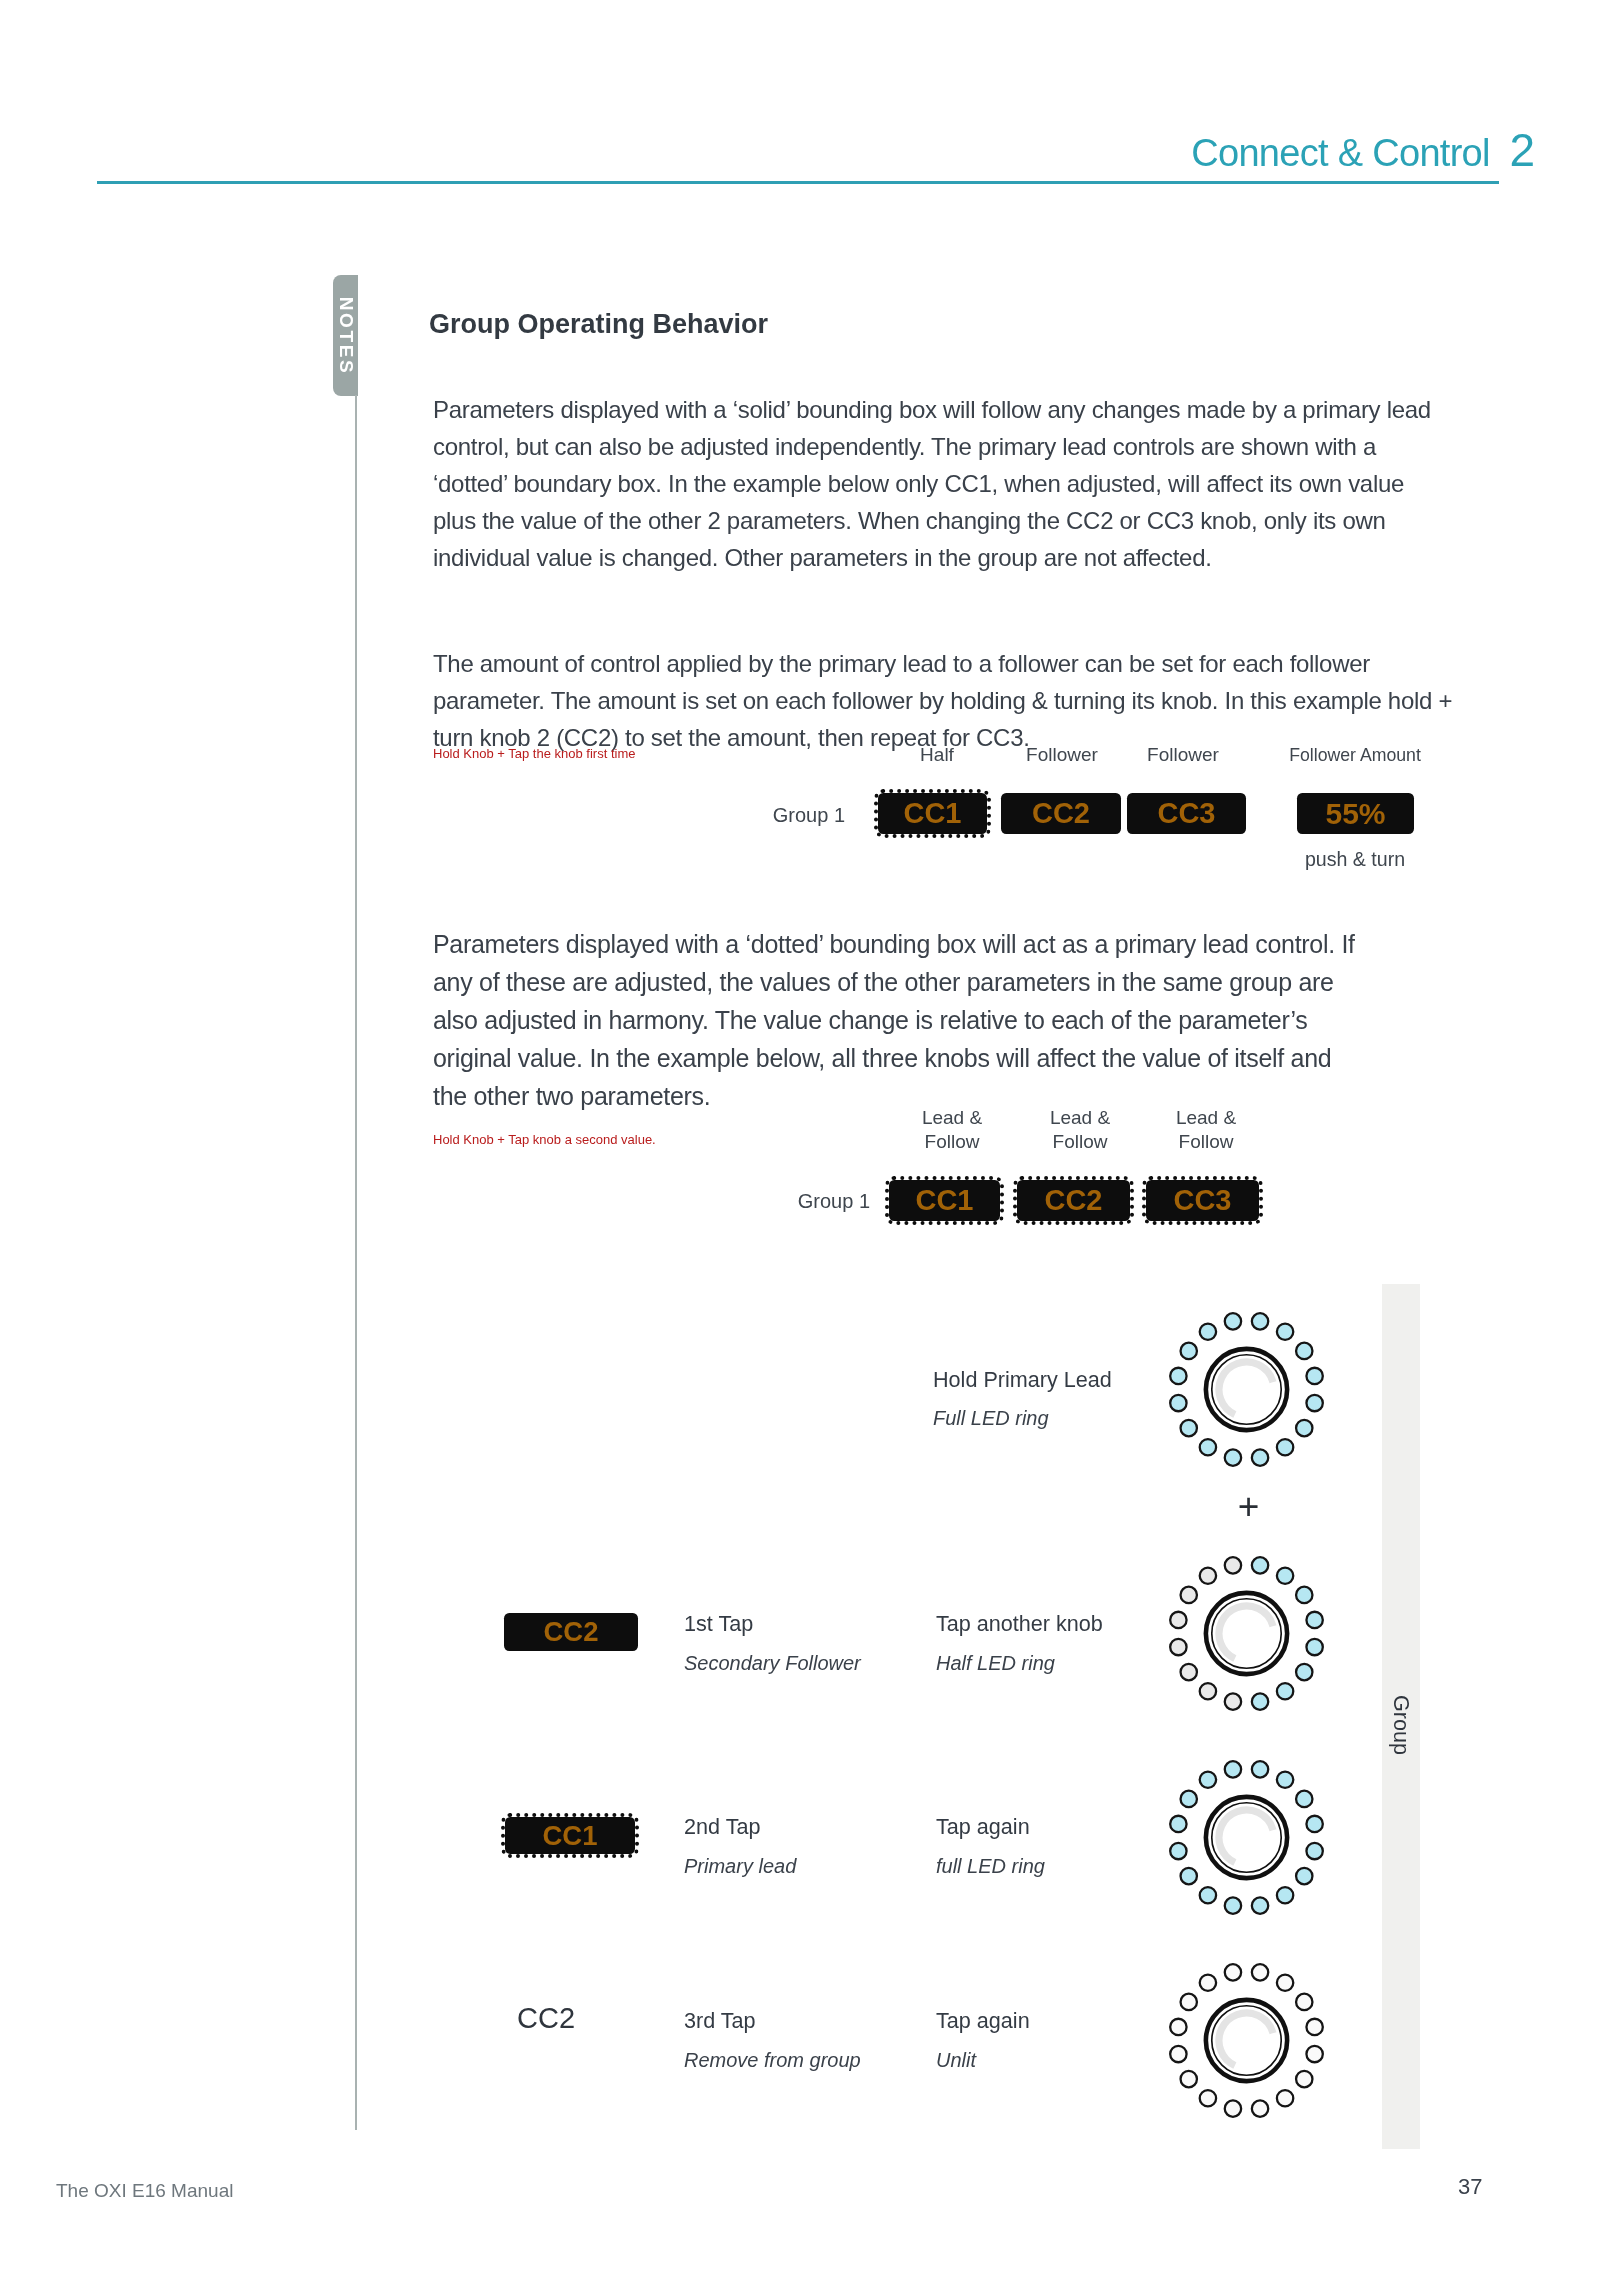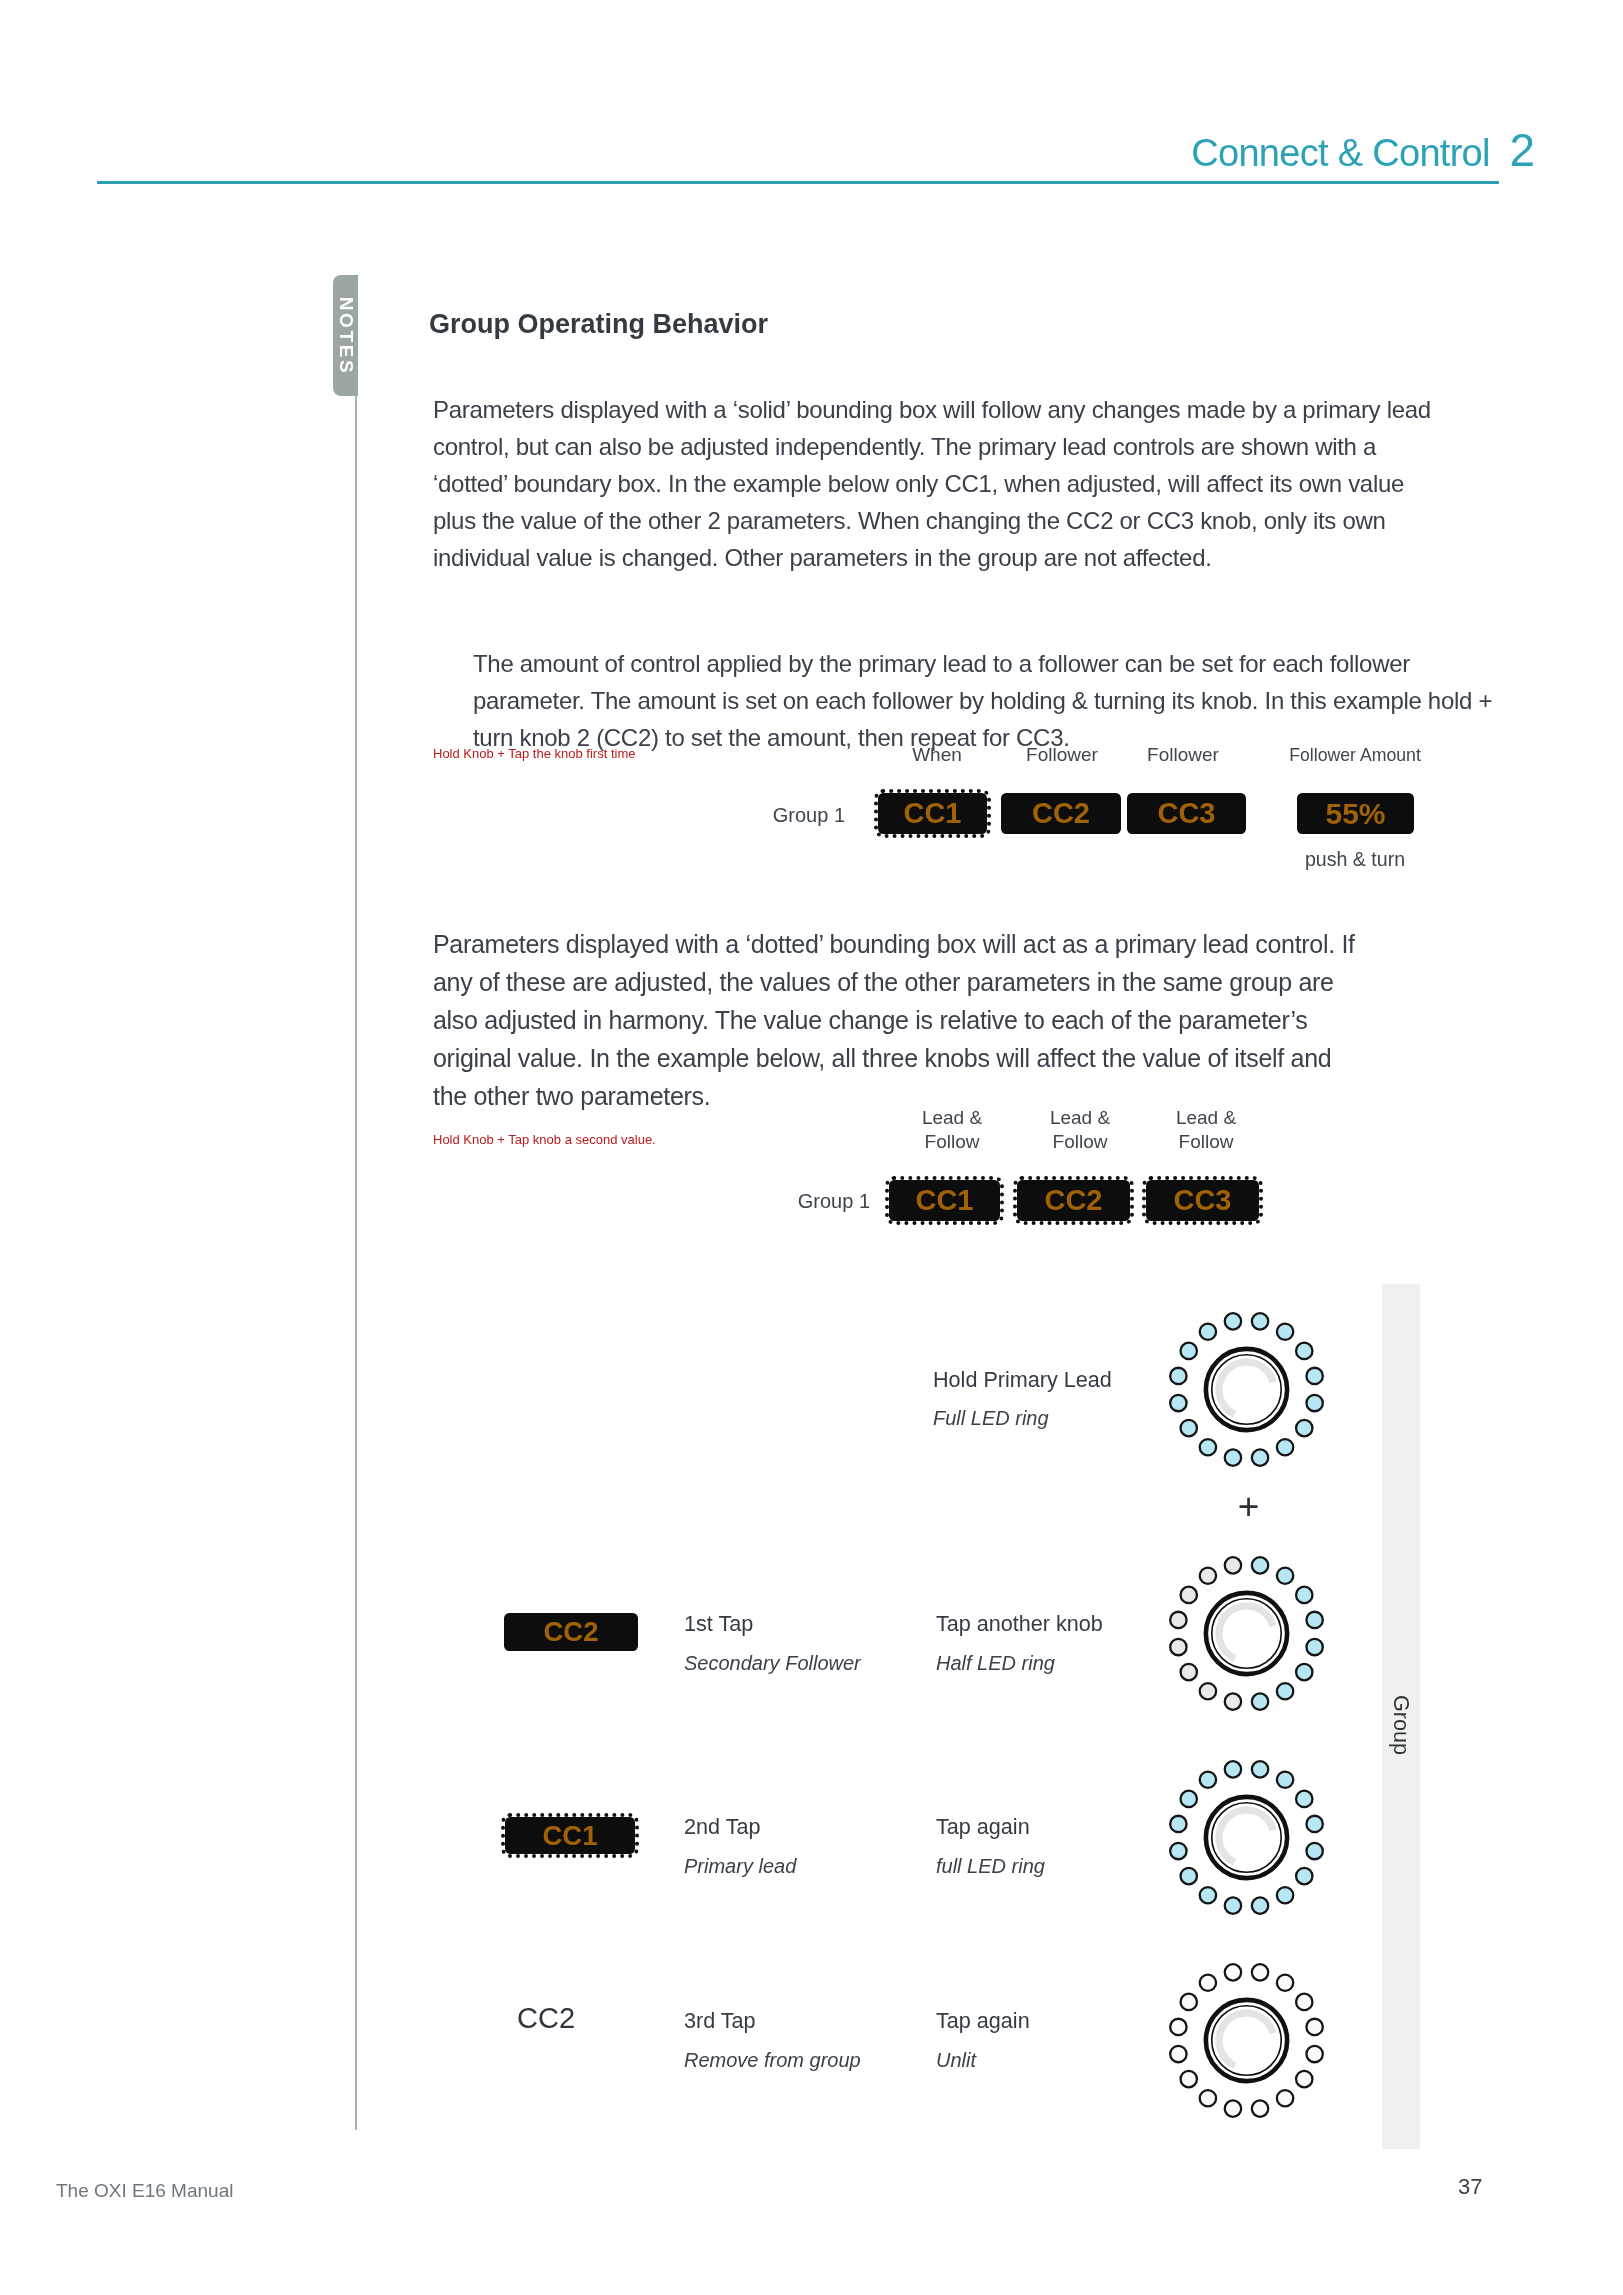--- a/index.html
+++ b/index.html
@@ -16,21 +16,21 @@
   .notes-tab{position:absolute;left:333px;top:275px;width:25px;height:121px;background:#9ba6a5;
              border-radius:7.9px 0 0 7.9px;}
   .notes-tab span{position:absolute;left:50%;top:50%;transform:translate(-50%,-50%) rotate(90deg);
              color:#ffffff;font-weight:bold;font-size:19px;letter-spacing:2.6px;white-space:nowrap;}
   .notes-line{position:absolute;left:355px;top:395px;width:2px;height:1735px;background:#a9b2b1;}
 
   
   .heading{position:absolute;left:429px;top:309px;font-size:27px;font-weight:bold;color:#333a42;}
   .para{position:absolute;font-size:24px;line-height:37px;letter-spacing:-0.3px;color:#3a414a;}
   .p1{left:433px;top:367px;width:1008px;}
-  .p2{left:433px;top:621px;width:1021px;margin-left:40px;}
+  .p2{left:433px;top:621px;width:1021px;}
   .p3{left:433px;top:900px;width:936px;font-size:25px;line-height:38px;}
 
   
   .smalltext{position:absolute;font-size:13px;color:#b91c1c;}
   .clabel{position:absolute;font-size:19px;color:#3f464e;transform:translateX(-50%);white-space:nowrap;}
   .clabel2{position:absolute;font-size:19px;color:#3f464e;transform:translateX(-50%);
            width:79px;text-align:center;line-height:23.6px;}
 
   
   .ccbox{position:absolute;height:41px;background:#0d0d0d;color:#a16207;font-weight:bold;
@@ -71,21 +71,21 @@
   <div class="notes-tab">
     <span>NOTES</span>
   </div>
   <div class="notes-line"></div>
 
   <div class="heading">Group Operating Behavior</div>
   <p class="para p1">Parameters displayed with a ‘solid’ bounding box will follow any changes made by a primary lead control, but can also be adjusted independently. The primary lead controls are shown with a ‘dotted’ boundary box.  In the example below only CC1, when adjusted, will affect its own value plus the value of the other 2 parameters. When changing the CC2 or CC3 knob, only its own individual value is changed. Other parameters in the group are not affected.</p>
   <p class="para p2">The amount of control applied by the primary lead to a follower can be set for each follower parameter. The amount is set on each follower by holding &amp; turning its knob. In this example hold + turn knob 2 (CC2) to set the amount, then repeat for CC3.</p>
 
   <div class="smalltext" style="left:433px;top:746px;">Hold Knob + Tap the knob first time</div>
-  <div class="clabel" style="left:937px;top:744px;">When</div>
+  <div class="clabel" style="left:937px;top:744px;">Half</div>
   <div class="clabel" style="left:1062px;top:744px;">Follower</div>
   <div class="clabel" style="left:1183px;top:744px;">Follower</div>
   <div class="clabel" style="left:1355px;top:745px;font-size:17.7px;">Follower Amount</div>
 
   <div class="grouplabel" style="left:746px;top:804px;width:99px;">Group 1</div>
   <div class="ccbox dotted" style="left:874px;top:789px;width:109px;">CC1</div>
   <div class="ccbox" style="left:1001px;top:793px;width:120px;">CC2</div>
   <div class="ccbox" style="left:1127px;top:793px;width:119px;">CC3</div>
   <div class="ccbox" style="left:1297px;top:793px;width:117px;font-size:30px;">55%</div>
   <div class="clabel" style="left:1355px;top:848px;font-size:19.6px;">push &amp; turn</div>

